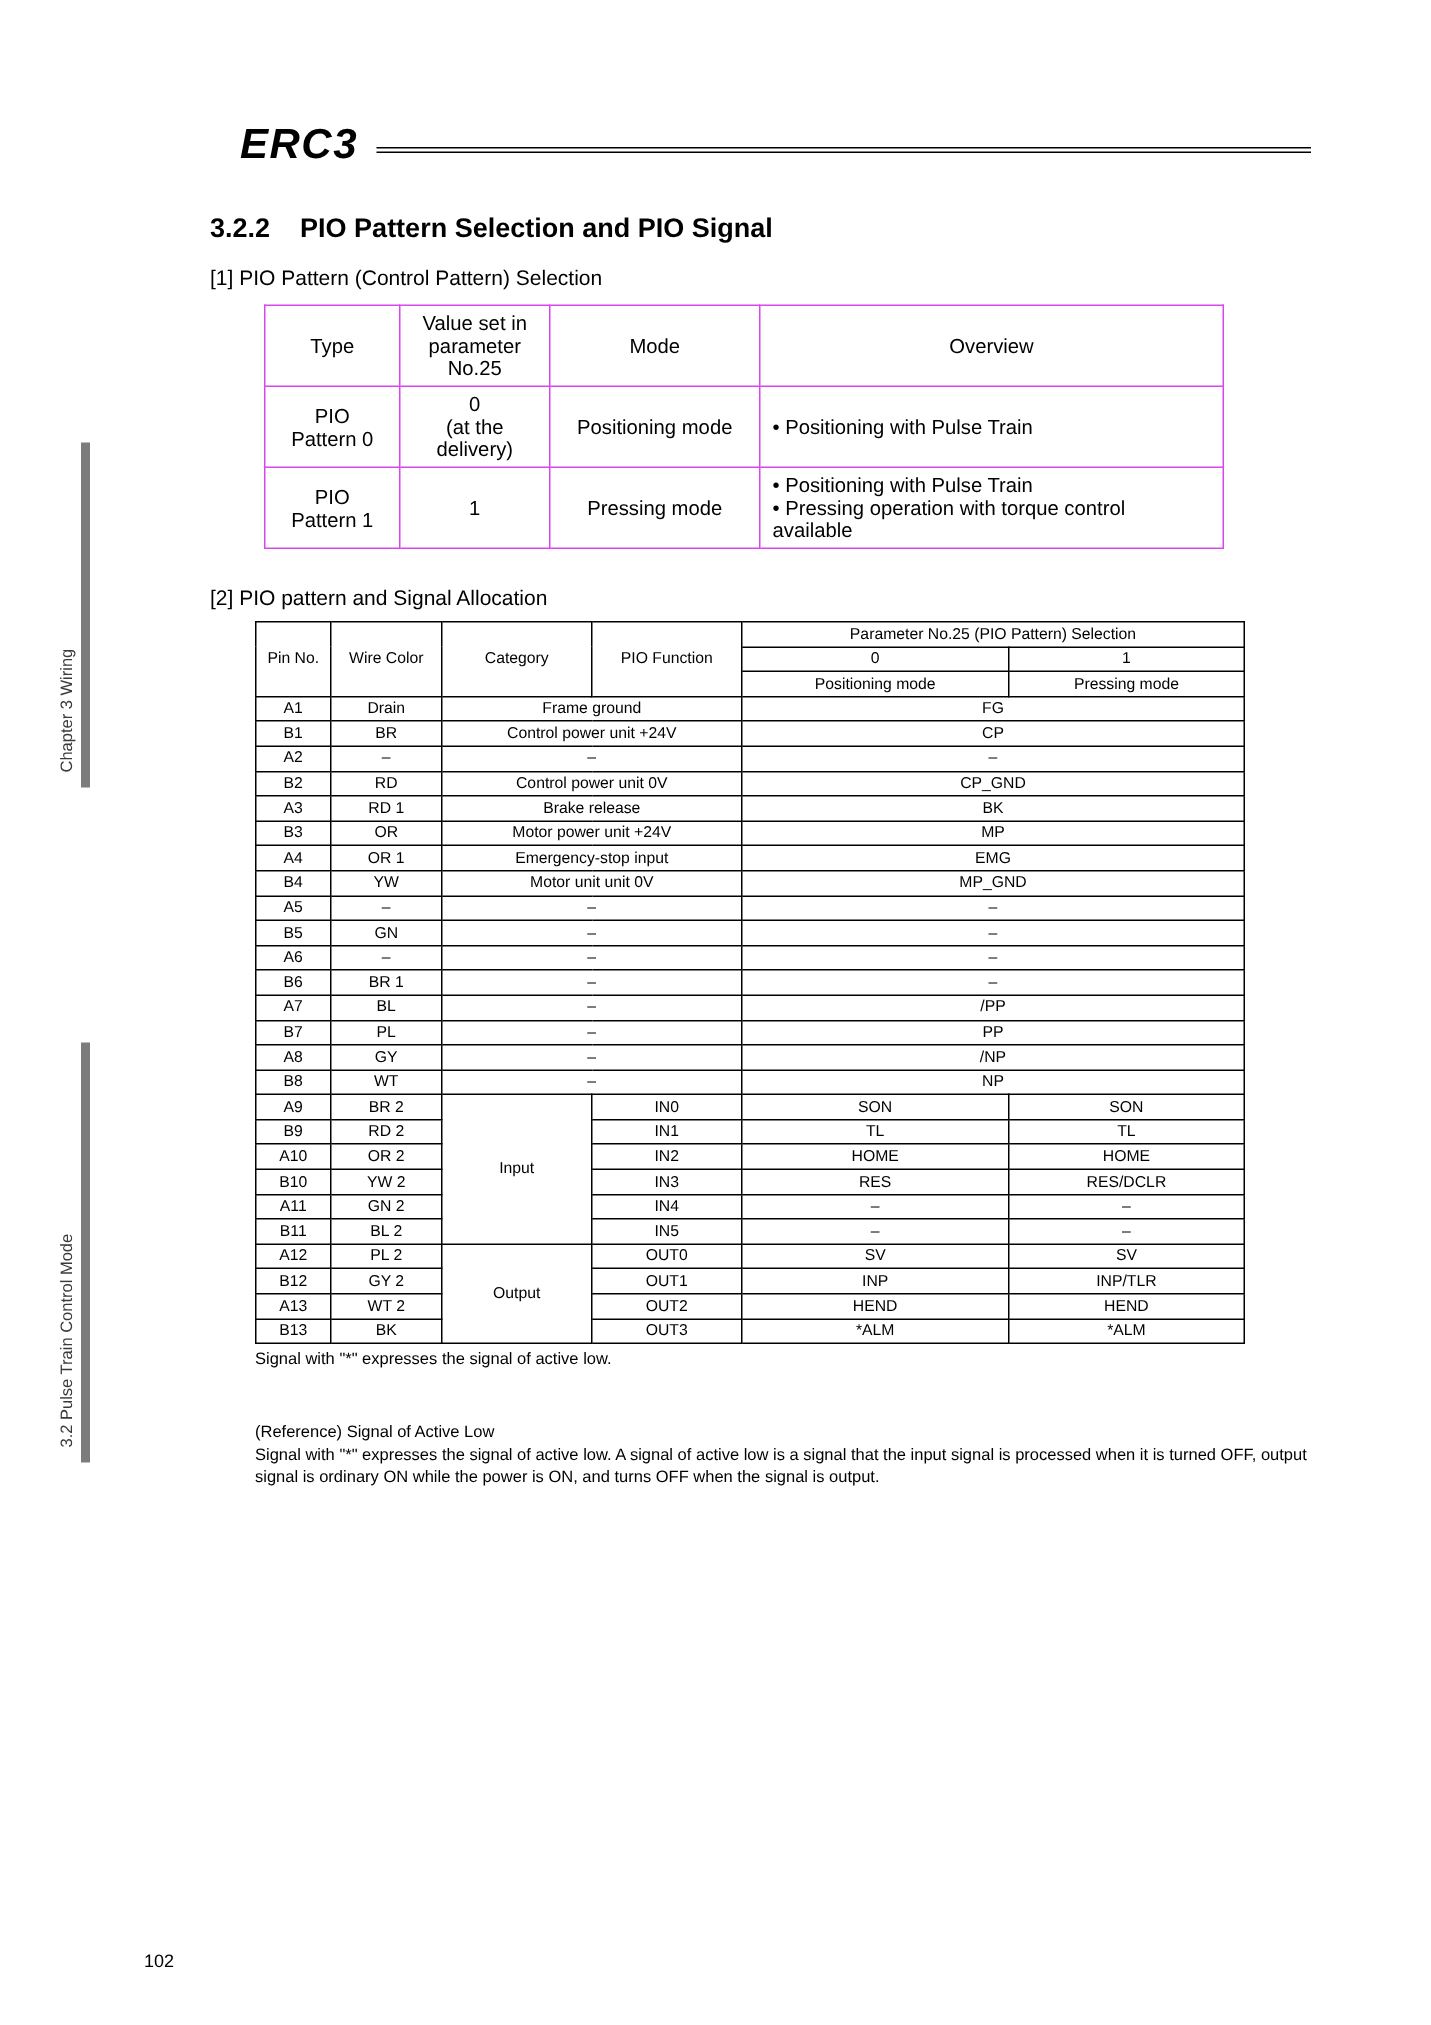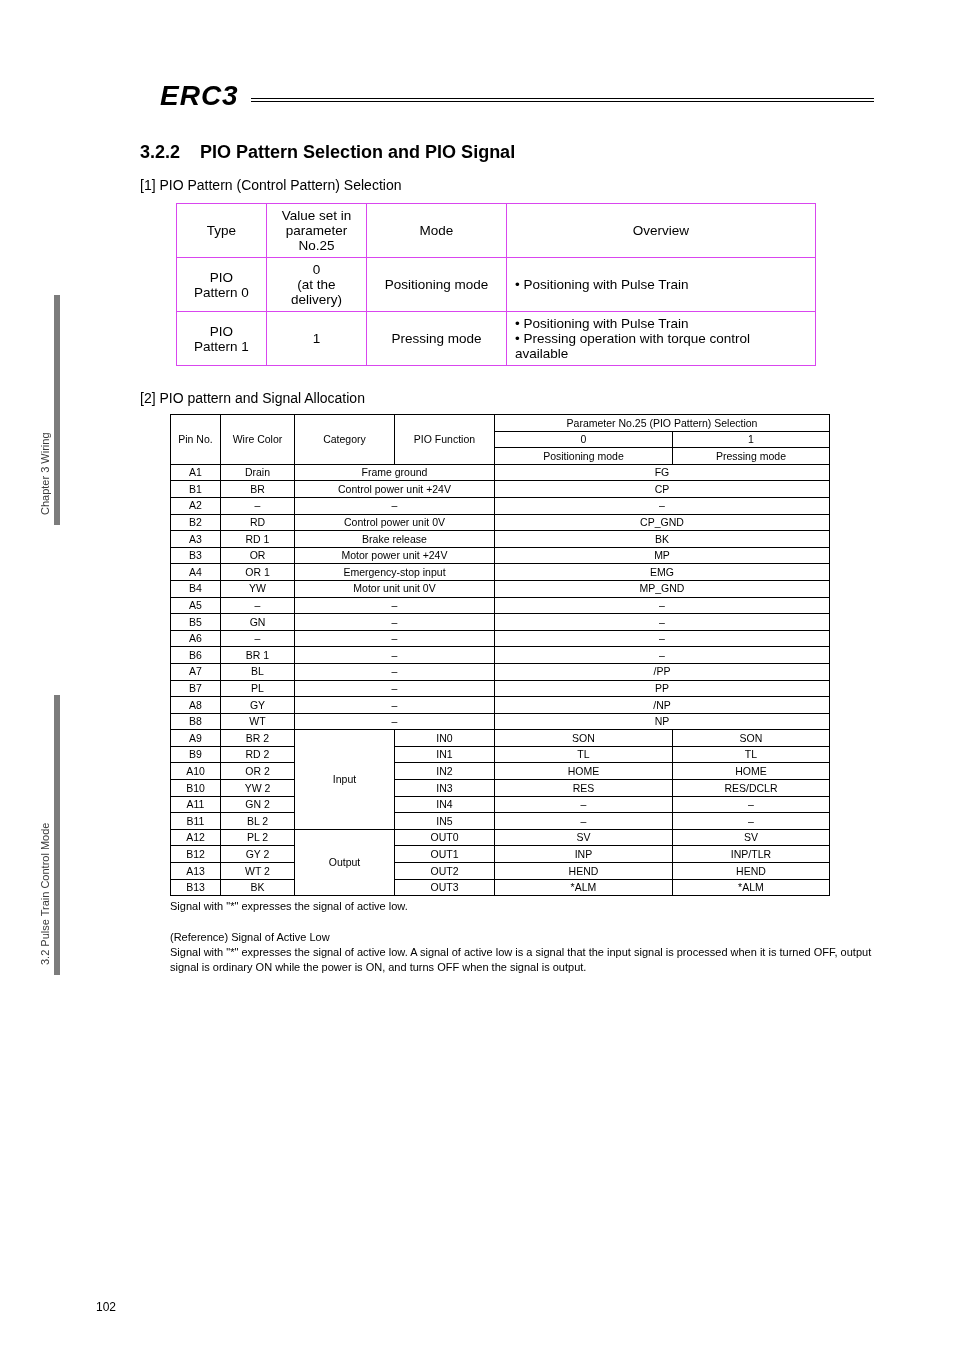--- a/index.html
+++ b/index.html
@@ -116,21 +116,21 @@
     font-weight: 400;
     line-height: 1.2;
   }
 
   .footnote {
     font-size: 11px;
     margin: 2px 0 0 30px;
   }
   .ref-block {
     font-size: 11px;
-    margin: 18px 0 0 30px;
+    margin: 36px 0 0 30px;
     line-height: 1.35;
   }
 
   .page-num {
     position: absolute;
     left: 96px;
     bottom: 36px;
     font-size: 12px;
   }
 </style>

